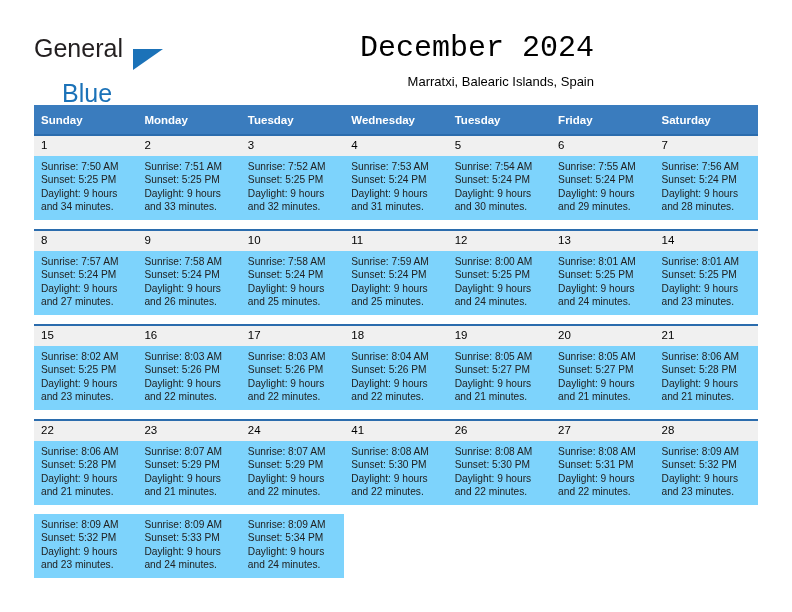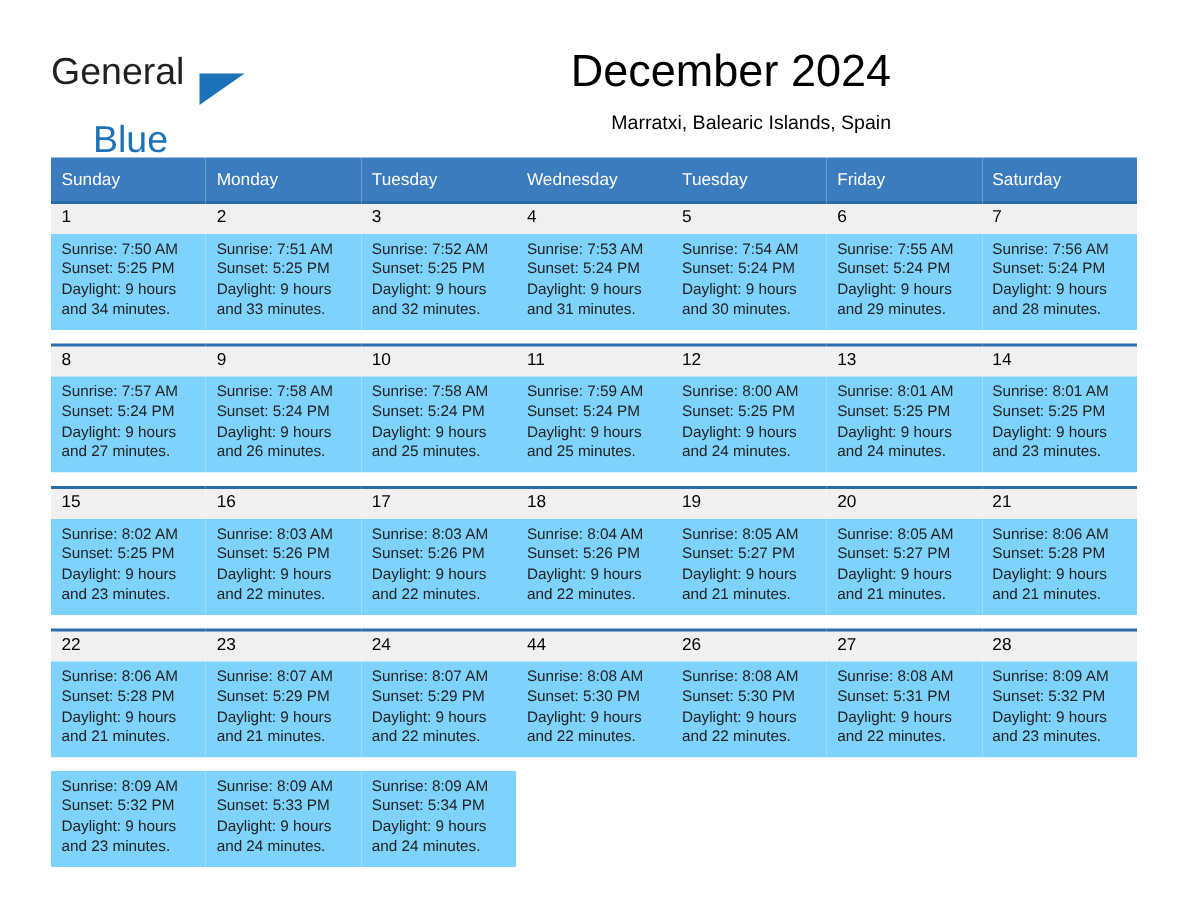--- a/index.html
+++ b/index.html
@@ -73,21 +73,21 @@
     right: 0;
     top: 0;
     text-align: right;
   }
   .cal-title {
     font-size: 30px;
     line-height: 36px;
     color: #000000;
     font-weight: normal;
     margin: 0;
-    font-family: Liberation Sans, sans-serif;
+    font-family: Liberation Mono, monospace;
   }
   .cal-subtitle {
     font-size: 13px;
     line-height: 20px;
     color: #000000;
     margin: 6px 0 0 0;
     font-family: "Liberation Sans", sans-serif;
   }
 
   
@@ -98,21 +98,21 @@
     width: 724px;
     border-collapse: collapse;
     table-layout: fixed;
   }
   .calendar col { width: 103.43px; }
 
   .calendar thead th {
     background: #3a7cbe;
     color: #ffffff;
     font-size: 11.5px;
-    font-weight: normal;
+    font-weight: bold;
     text-align: left;
     padding: 5px 0 5px 7px;
     height: 19px;
     font-family: "Liberation Sans", sans-serif;
     margin-left: 36px;
   }
 
   .week-sep td {
     height: 9px;
     padding: 0;
@@ -361,21 +361,21 @@
         </td>
       </tr>
 
       <tr class="week-sep">
         <td colspan="7"></td>
       </tr>
       <tr class="daynum-row">
         <td>22</td>
         <td>23</td>
         <td>24</td>
-        <td>44</td>
+        <td>41</td>
         <td>26</td>
         <td>27</td>
         <td>28</td>
       </tr>
       <tr class="detail-row">
         <td>
           <span class="detail-line">Sunrise: 8:06 AM</span>
           <span class="detail-line">Sunset: 5:28 PM</span>
           <span class="detail-line">Daylight: 9 hours</span>
           <span class="detail-line">and 21 minutes.</span>

